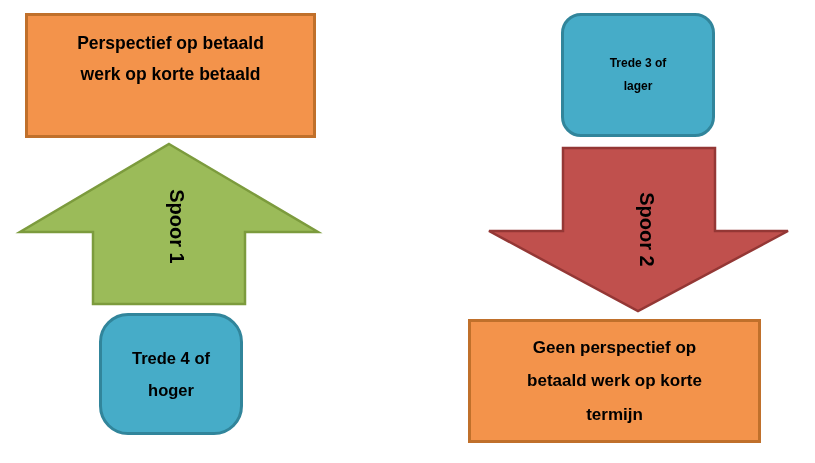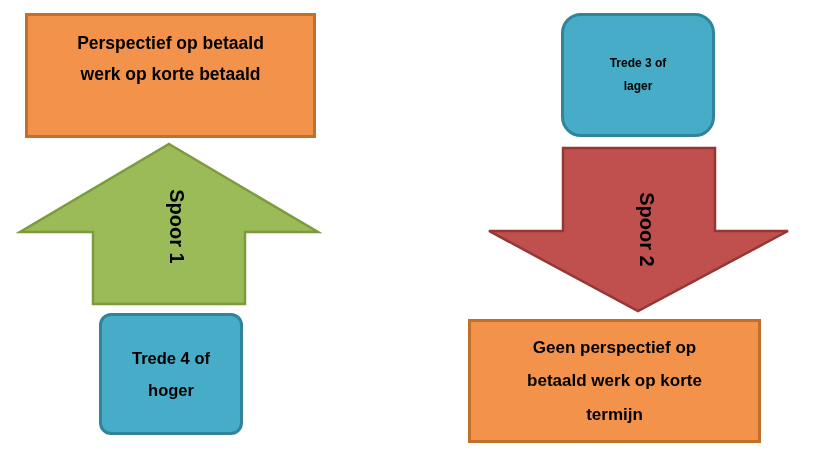--- a/index.html
+++ b/index.html
@@ -54,21 +54,21 @@
   }
   #box-perspectief .box-text { padding-bottom: 34px; }
 
   #box-trede4 {
     left: 99px;
     top: 313px;
     width: 144px;
     height: 122px;
     background: #46ACC8;
     border: 3px solid #31859B;
-    border-radius: 12px;
+    border-radius: 29px;
     font-size: 16.5px;
     line-height: 1.95;
   }
 
   
   #box-trede3 {
     left: 561px;
     top: 13px;
     width: 154px;
     height: 124px;

